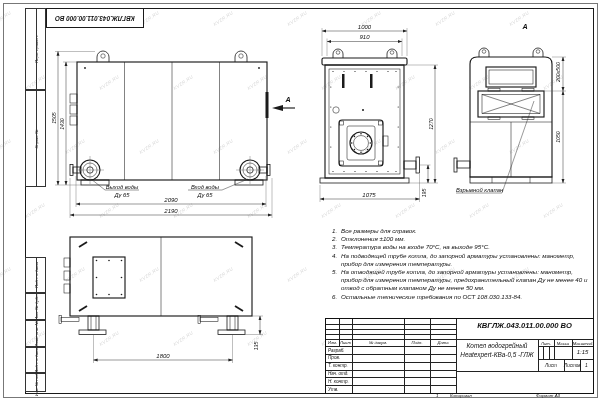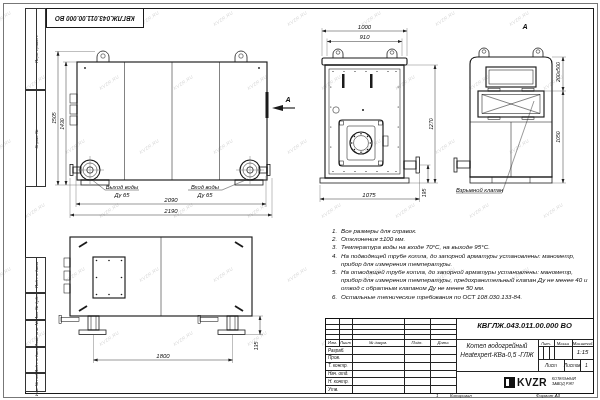--- a/index.html
+++ b/index.html
@@ -477,27 +477,19 @@
     <div class="lbl" style="left:2px;top:67.7px;font-size:4.6px">Утв.</div>
 
     <div class="lbl c" style="left:212px;top:21.5px;width:16px;font-size:4.2px">Лит.</div>
     <div class="lbl c" style="left:228px;top:21.5px;width:18px;font-size:4.2px">Масса</div>
     <div class="lbl c" style="left:246px;top:21.5px;width:21px;font-size:4.2px">Масштаб</div>
     <div class="lbl c" style="left:246px;top:30px;width:21px;font-size:6px">1:15</div>
     <div class="lbl c" style="left:212px;top:43.5px;width:26px;font-size:4.6px">Лист</div>
     <div class="lbl c" style="left:238px;top:43.5px;width:16px;font-size:4.6px">Листов</div>
     <div class="lbl c" style="left:254px;top:43px;width:13px;font-size:5px">1</div>
 
-    <div class="logo-row">
-      <span class="logo-mark"></span>
-      <span class="logo-text">KVZR</span>
-      <span class="logo-cap">
-        <span>КОТЕЛЬНЫЙ</span><br>
-        <span>ЗАВОД РЭП</span>
-      </span>
-    </div>
   </div>
 
   <div class="footer" style="left:436px">1</div>
   <div class="footer" style="left:450px">Копировал</div>
   <div class="footer" style="left:536px">Формат А3</div>
 
 </div>
 
 </body></html>

